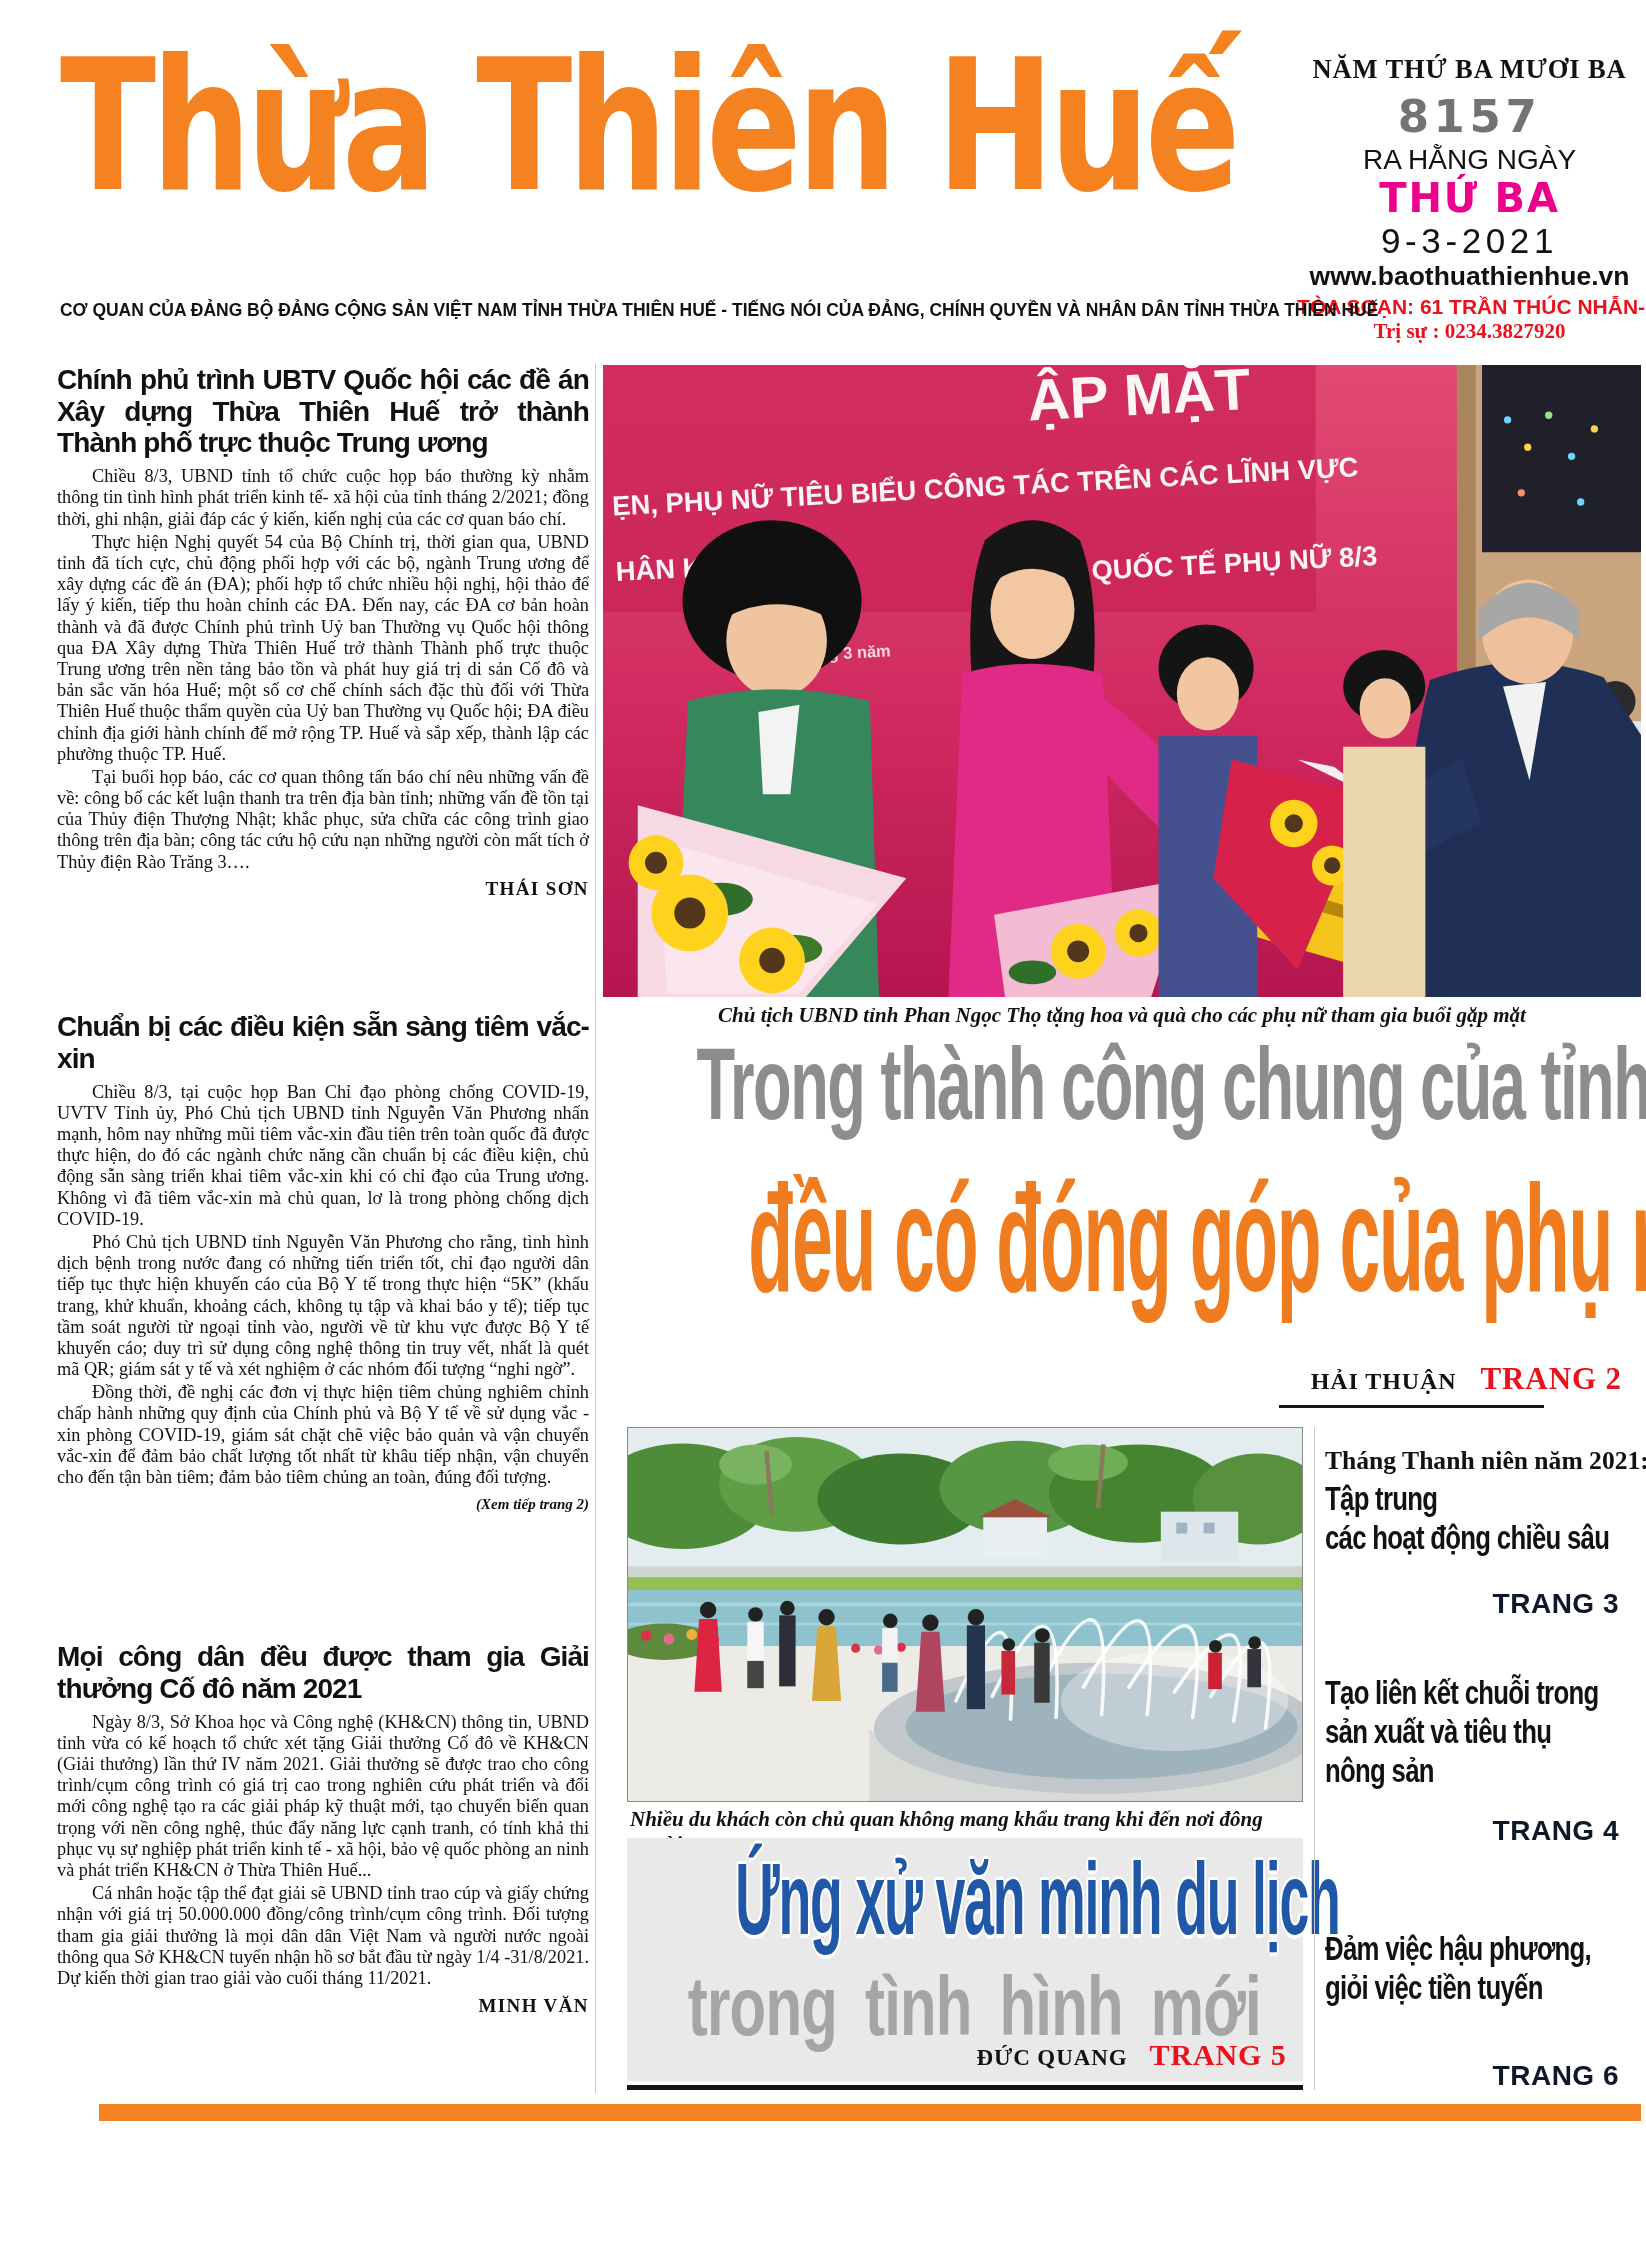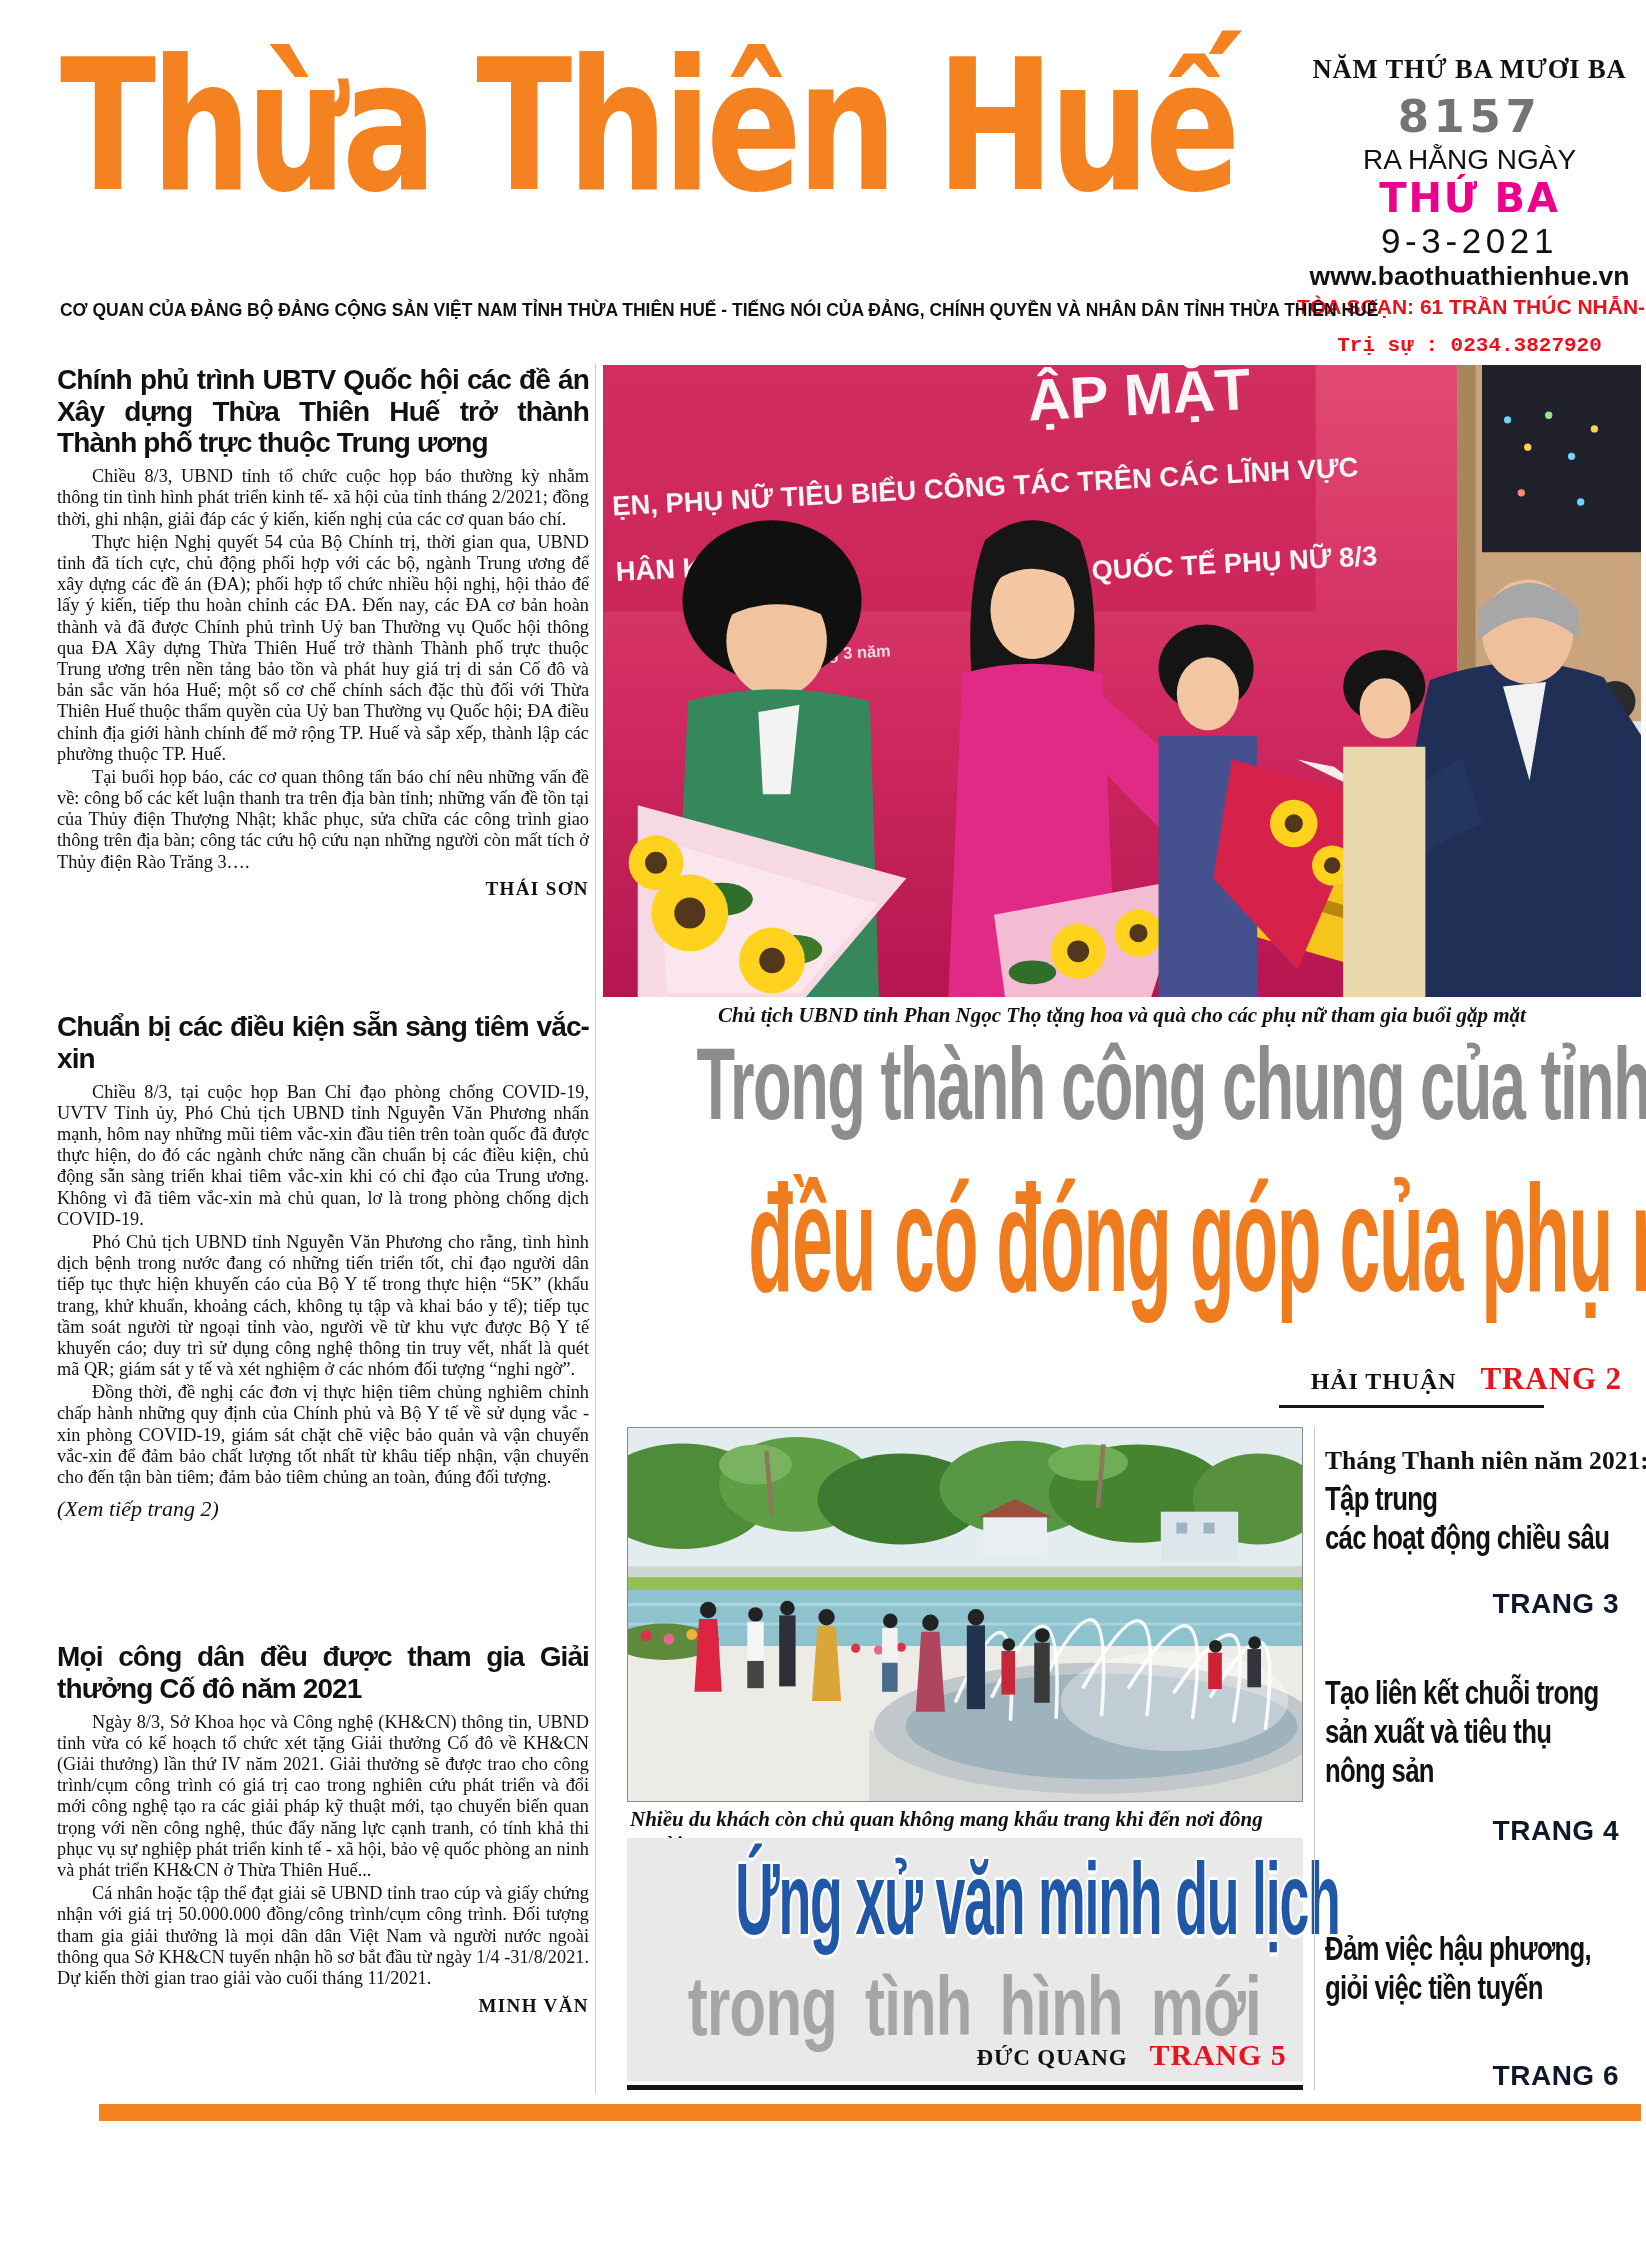--- a/index.html
+++ b/index.html
@@ -13,31 +13,31 @@
         font-size:160px;letter-spacing:-5.5px;white-space:nowrap;transform:scale(0.88,1.14);
         transform-origin:left top;line-height:1;}
   .infobox{left:1297px;top:55px;width:345px;text-align:center;line-height:1.08;}
   .info-year{font-family:"Liberation Serif",serif;font-weight:bold;font-size:26.5px;letter-spacing:0.9px;}
   .info-issue{color:#737373;font-family:"DejaVu Sans",sans-serif;font-weight:bold;font-size:45px;letter-spacing:4.6px;margin-top:9px;}
   .info-freq{font-family:"Liberation Sans",sans-serif;font-size:28px;margin-top:3.7px;}
   .info-day{color:#ec008c;font-family:"DejaVu Sans",sans-serif;font-weight:bold;font-size:40px;letter-spacing:1.8px;margin-top:1.8px;}
   .info-date{font-family:"Liberation Sans",sans-serif;font-size:35px;letter-spacing:4.6px;margin-top:1.8px;}
   .info-web{font-family:"Liberation Sans",sans-serif;font-weight:bold;font-size:26.5px;margin-top:1.8px;}
   .info-office{color:#e8111c;font-family:"Liberation Sans",sans-serif;font-weight:bold;font-size:21px;margin-top:5.5px;white-space:nowrap;}
-  .info-phone{color:#e8111c;font-family:Liberation Mono, monospace;font-weight:bold;font-size:21px;margin-top:17px;}
+  .info-phone{color:#e8111c;font-family:Liberation Serif, serif;font-weight:bold;font-size:21px;margin-top:2px;}
   .tagline{left:60px;top:299px;font-family:"Liberation Sans",sans-serif;font-weight:bold;font-size:19px;
            white-space:nowrap;transform:scaleX(0.92);transform-origin:left top;letter-spacing:0;}
 
   
   .art{left:57px;width:532px;}
   .art-head{font-family:"Liberation Sans",sans-serif;font-weight:bold;font-size:28px;line-height:1.13;
             letter-spacing:-0.9px;text-align:justify;margin:0 0 7.3px 0;}
   .art-body p{font-size:18.3px;line-height:1.16;text-align:justify;text-indent:35px;margin:0 0 1.8px 0;}
   .byline{text-align:right;font-weight:bold;font-size:19px;letter-spacing:1.4px;margin-top:5.5px;}
-  .continuation{font-weight:normal;font-style:italic;font-size:22px;margin-top:7.3px;}
+  .continuation{text-align:right;font-weight:bold;font-style:italic;font-size:15px;margin-top:7.3px;}
 
   
   .vline{width:0.9px;background:#c9c9c9;}
   .rule-dark{background:#151515;}
 
   
   .main-photo{left:603px;top:365px;width:1038px;height:632px;}
   .caption{font-style:italic;font-weight:bold;font-size:21px;}
   .cap-main{left:603px;top:1003px;width:1038px;text-align:center;}
   .headline-gray{left:603px;top:1025px;width:1038px;text-align:center;color:#8d8d8d;

